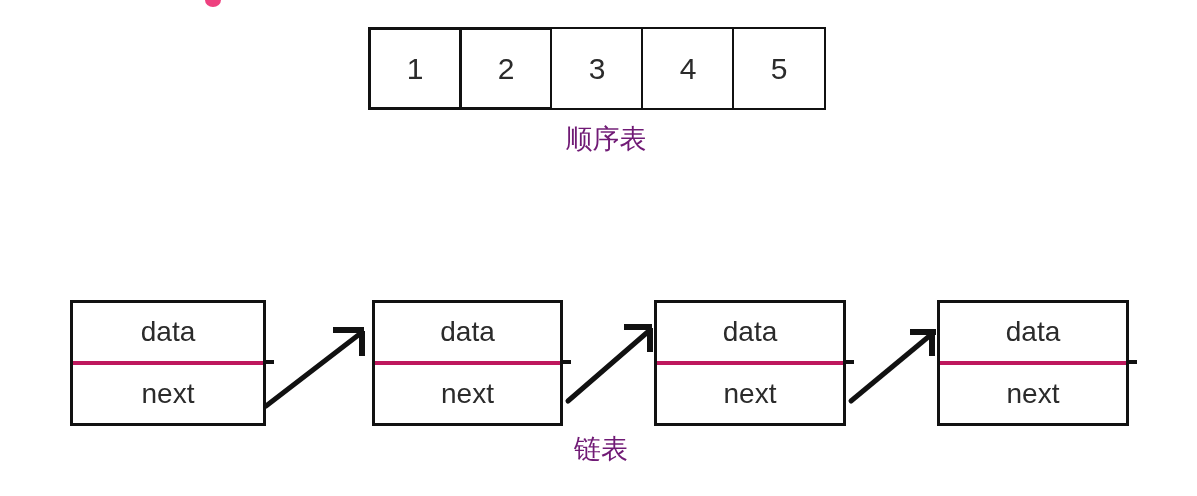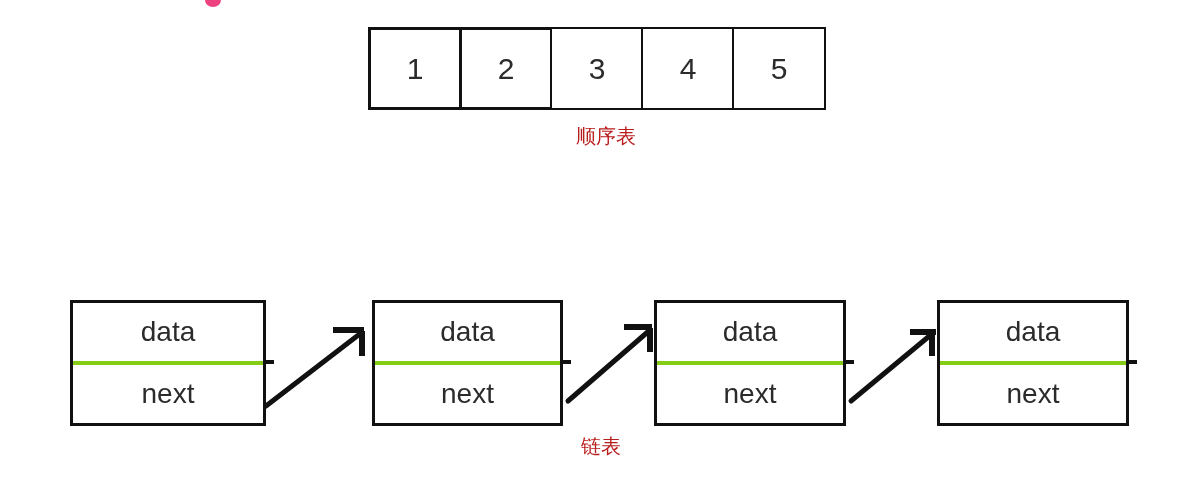--- a/index.html
+++ b/index.html
@@ -58,23 +58,23 @@
   }
   .array-cell:first-child {
     margin-left: 0;
   }
   .array-cell.thin {
     border-width: 2px;
   }
 
   .caption {
     position: absolute;
-    font-size: 20px;
+    font-size: 27px;
     line-height: 1;
-    color: #b91c1c;
+    color: #701a75;
     white-space: nowrap;
     transform: translateX(-50%);
   }
   #caption-array {
     left: 606px;
     top: 126px;
   }
   #caption-list {
     left: 601px;
     top: 436px;
@@ -93,21 +93,21 @@
   .node-field {
     flex: 1 1 50%;
     display: flex;
     align-items: center;
     justify-content: center;
     font-size: 28px;
     line-height: 1;
     color: #2b2b2b;
   }
   .node-field.data {
-    border-bottom: 4px solid #84cc16;
+    border-bottom: 4px solid #be185d;
   }
   
   .divider-tick {
     position: absolute;
     right: -11px;
     top: 57px;
     width: 11px;
     height: 4px;
     background: #111111;
   }

